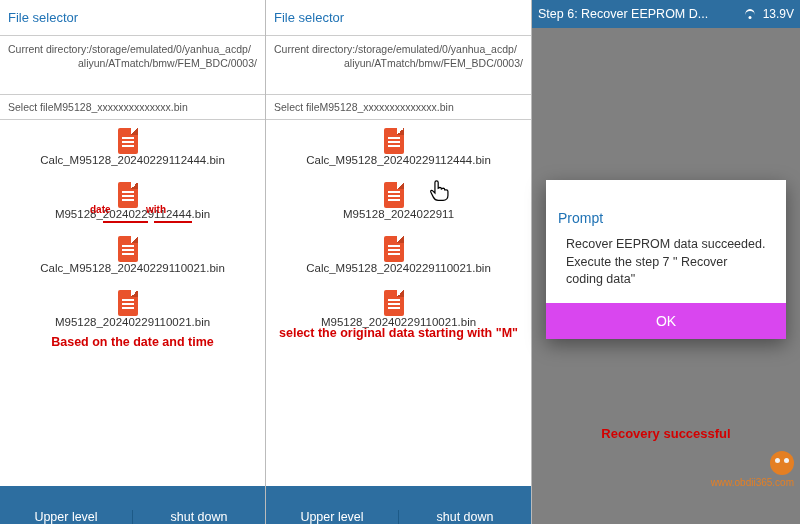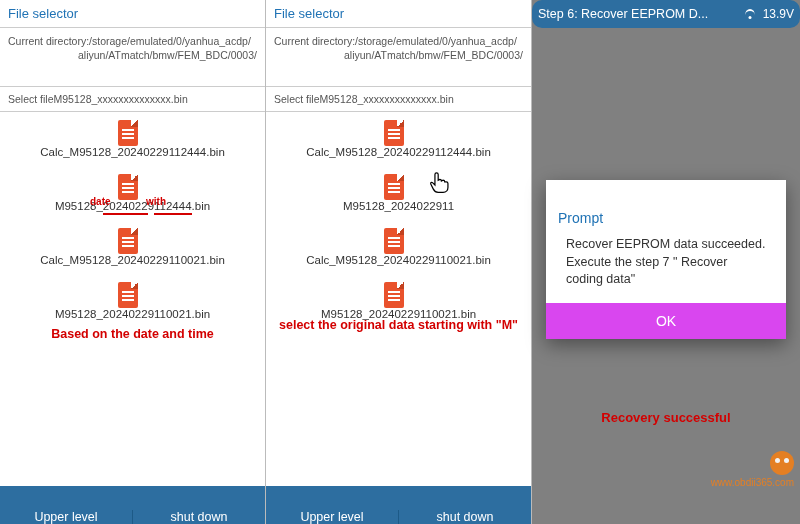--- a/index.html
+++ b/index.html
@@ -16,21 +16,21 @@
     width: 266px;
     height: 524px;
     border-right: 1px solid #bbb;
     position: relative;
     display: flex;
     flex-direction: column;
     background: #fff;
   }
   .panel:last-child { border-right: none; }
   .title-bar {
-    height: 28px;
+    height: 36px;
     border-bottom: 1px solid #ccc;
     display: flex;
     align-items: center;
     padding: 4px 8px;
     color: #2073b5;
     font-size: 13px;
   }
   .dir-block {
     border-bottom: 1px solid #ccc;
     padding: 6px 8px 24px 8px;
@@ -126,21 +126,20 @@
   }
   .step-bar {
     height: 28px;
     background: #2d6ea0;
     color: #fff;
     display: flex;
     align-items: center;
     padding: 0 6px;
     font-size: 12.5px;
     justify-content: space-between;
-    border-radius: 10px;
   }
   .step-right { display:flex; align-items:center; gap:6px; font-size:12px;}
   .wifi {
     width: 14px; height: 10px;
     display: inline-block;
     position: relative;
   }
   .wifi::before {
     content:""; position:absolute; left:50%; bottom:0;
     transform:translateX(-50%);
@@ -173,21 +172,21 @@
     color: #333;
     line-height: 1.4;
   }
   .dialog-ok {
     background: #d946ef;
     color: #fff;
     text-align: center;
     padding: 10px 0;
     font-size: 14px;
   }
-  .panel3 .red-anno { font-size: 13px; }
+  .panel3 .red-anno { font-size: 13px; margin-top: 16px; }
 
   
   .pointer {
     position:absolute;
     width:26px; height:26px;
     pointer-events:none;
   }
 
   
   .wm {

